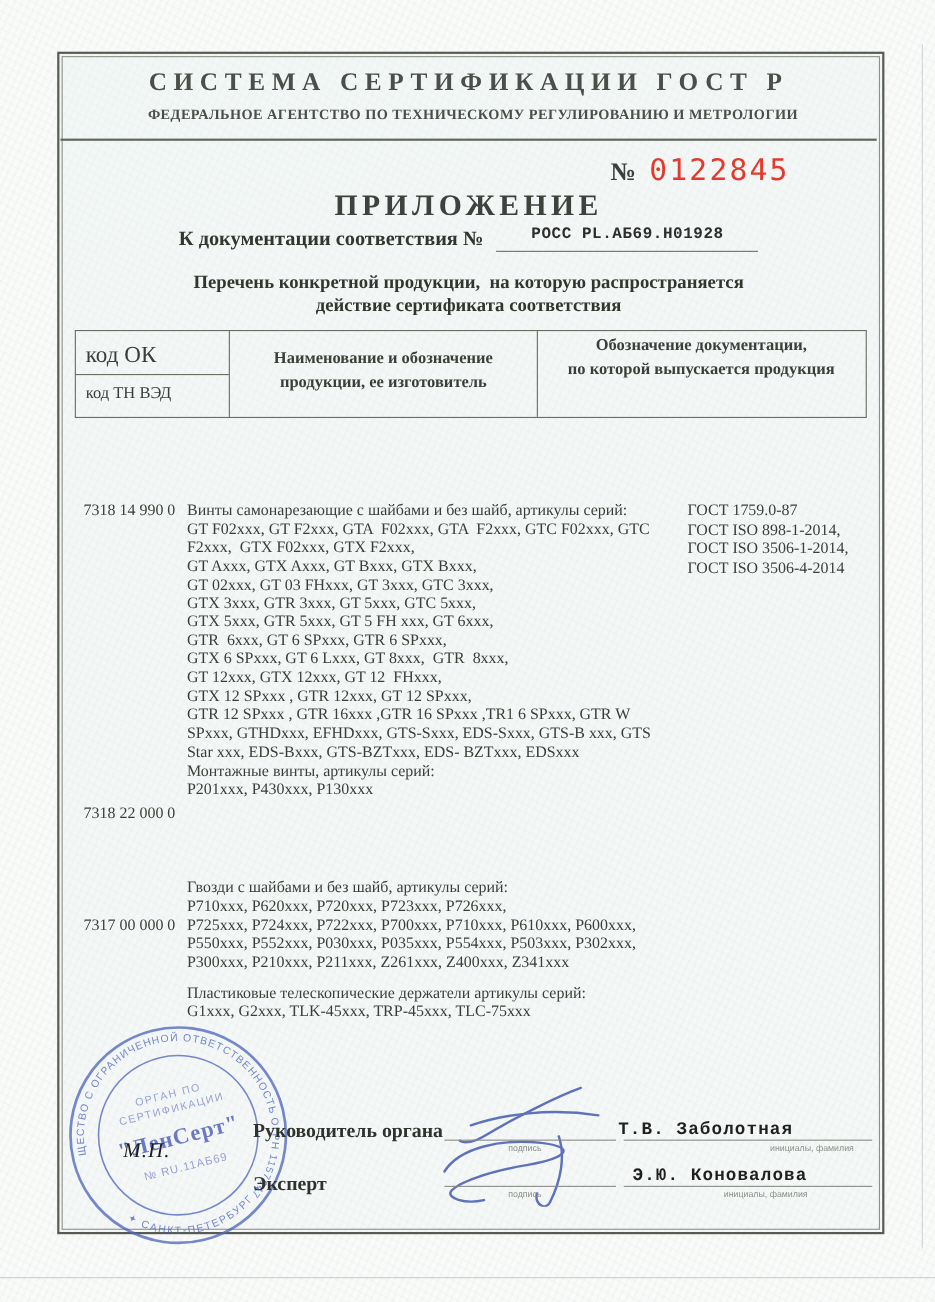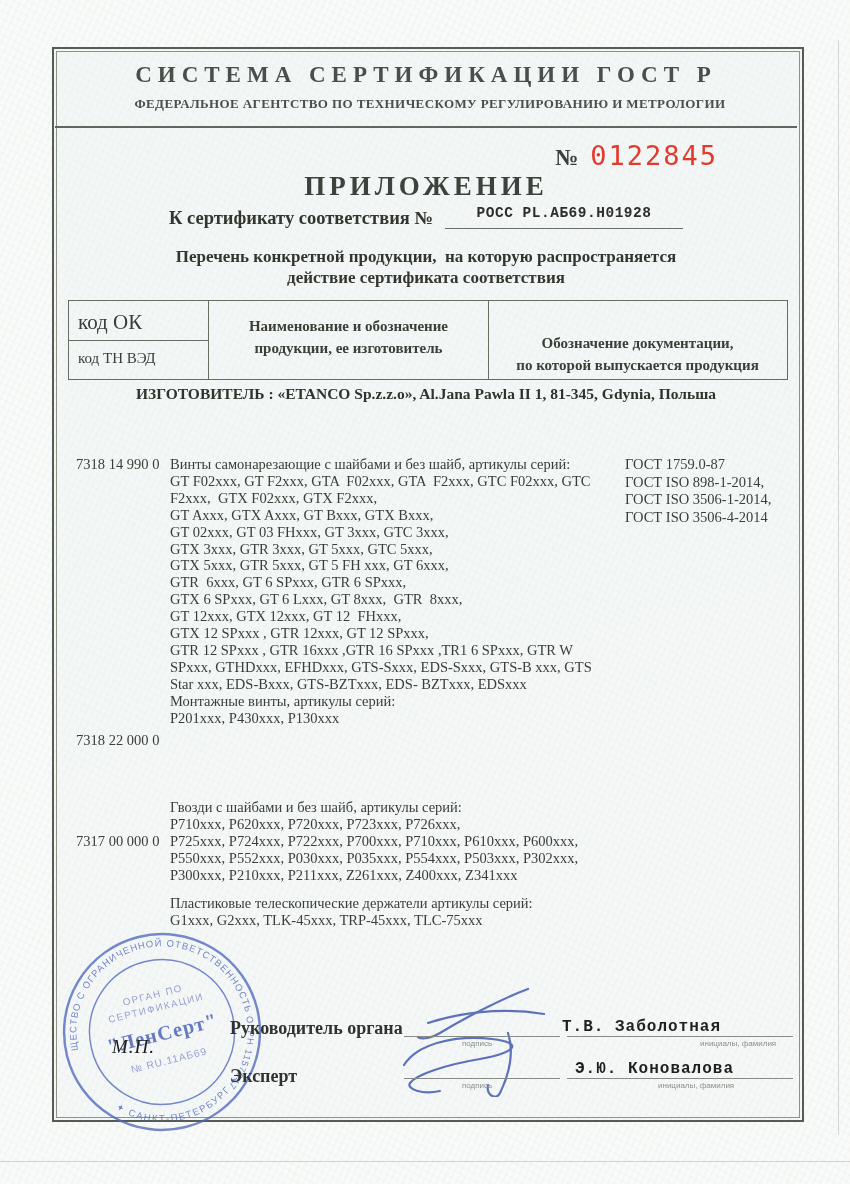--- a/index.html
+++ b/index.html
@@ -44,21 +44,21 @@
 
   
   .table{left:68px;top:300px;width:718px;height:78px;border:1.5px solid #686d62;}
   .t-v1{position:absolute;left:139px;top:0;bottom:0;width:0;border-left:1.5px solid #686d62;}
   .t-v2{position:absolute;left:419px;top:0;bottom:0;width:0;border-left:1.5px solid #686d62;}
   .t-h1{position:absolute;left:0;top:39px;width:139px;height:0;border-top:1.5px solid #686d62;}
   .t-c1a{position:absolute;left:9px;top:9px;font-size:21px;}
   .t-c1b{position:absolute;left:9px;top:49px;font-size:15px;}
   .t-c2{position:absolute;left:140px;top:15px;width:279px;text-align:center;font-size:15px;
         font-weight:600;line-height:21.5px;white-space:pre;color:#3b3f38;}
-  .t-c3{position:absolute;left:420px;top:32px;width:297px;text-align:center;font-size:15px;
+  .t-c3{position:absolute;left:420px;top:3px;width:297px;text-align:center;font-size:15px;
         font-weight:600;line-height:21.5px;white-space:pre;color:#3b3f38;}
 
   .manu{left:52px;top:385px;width:748px;text-align:center;font-size:15.5px;font-weight:bold;color:#2f332c;}
 
   
   .prod-code{font-size:14.5px;white-space:pre;color:#3a3e37;}
   .code1{left:76px;top:456px;}
   .code2{left:76px;top:732px;}
   .code3{left:76px;top:833px;}
   .prod-text{left:170px;width:465px;font-size:14.5px;line-height:16.9px;white-space:pre;color:#3a3e37;}
@@ -112,40 +112,39 @@
   <div class="abs h-rule"></div>
 
   <div class="abs form-no">
     <span class="nom">№</span>
     <span class="val">0122845</span>
   </div>
 
   <div class="abs apx-title">ПРИЛОЖЕНИЕ</div>
 
   <div class="abs cert-line">
-    <span class="cert-label">К сертификату соответствия №</span>
+    <span class="cert-label">К документации соответствия №</span>
     <span class="cert-no-box">РОСС PL.АБ69.Н01928</span>
   </div>
 
   <div class="abs desc">Перечень конкретной продукции,  на которую распространяется
 действие сертификата соответствия</div>
 
   <div class="abs table">
     <div class="t-v1"></div>
     <div class="t-v2"></div>
     <div class="t-h1"></div>
     <div class="t-c1a">код ОК</div>
     <div class="t-c1b">код ТН ВЭД</div>
     <div class="t-c2">Наименование и обозначение
 продукции, ее изготовитель</div>
     <div class="t-c3">Обозначение документации,
 по которой выпускается продукция</div>
   </div>
 
-  <div class="abs manu">ИЗГОТОВИТЕЛЬ :  «ETANCO Sp.z.z.o», Al.Jana Pawla II 1, 81-345, Gdynia, Польша</div>
 
   <div class="abs prod-code code1">7318 14 990 0</div>
   <div class="abs prod-text text1">Винты самонарезающие с шайбами и без шайб, артикулы серий:
 GT F02xxx, GT F2xxx, GTA  F02xxx, GTA  F2xxx, GTC F02xxx, GTC
 F2xxx,  GTX F02xxx, GTX F2xxx,
 GT Axxx, GTX Axxx, GT Bxxx, GTX Bxxx,
 GT 02xxx, GT 03 FHxxx, GT 3xxx, GTC 3xxx,
 GTX 3xxx, GTR 3xxx, GT 5xxx, GTC 5xxx,
 GTX 5xxx, GTR 5xxx, GT 5 FH xxx, GT 6xxx,
 GTR  6xxx, GT 6 SPxxx, GTR 6 SPxxx,

